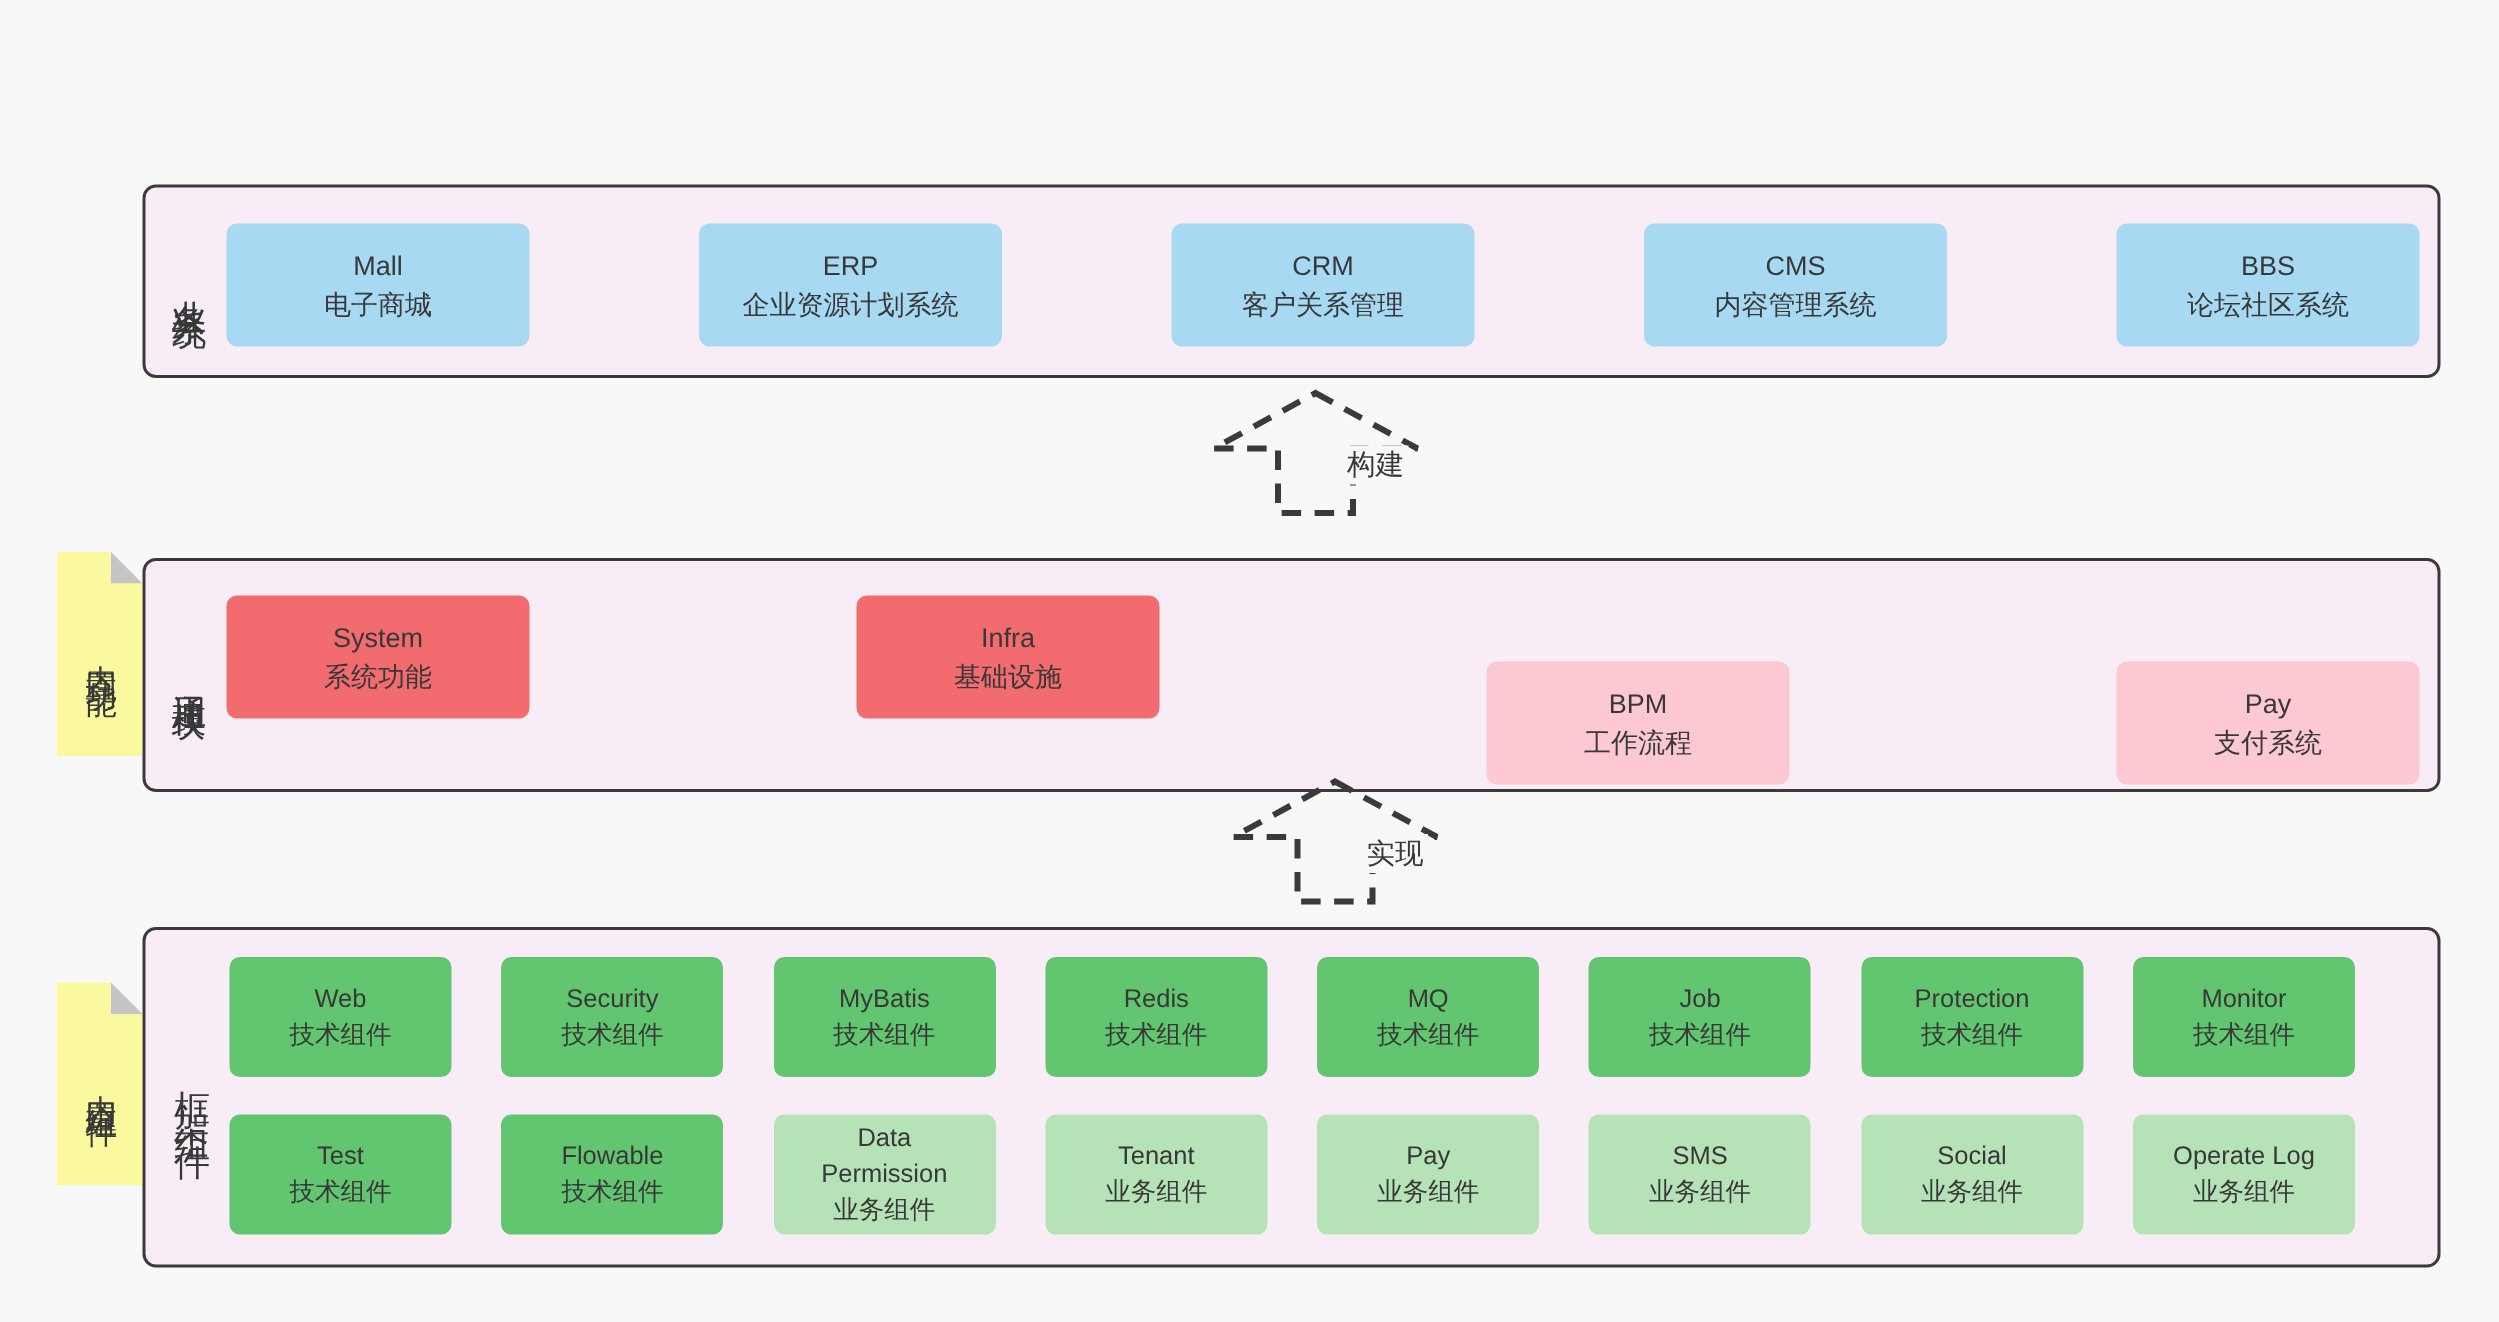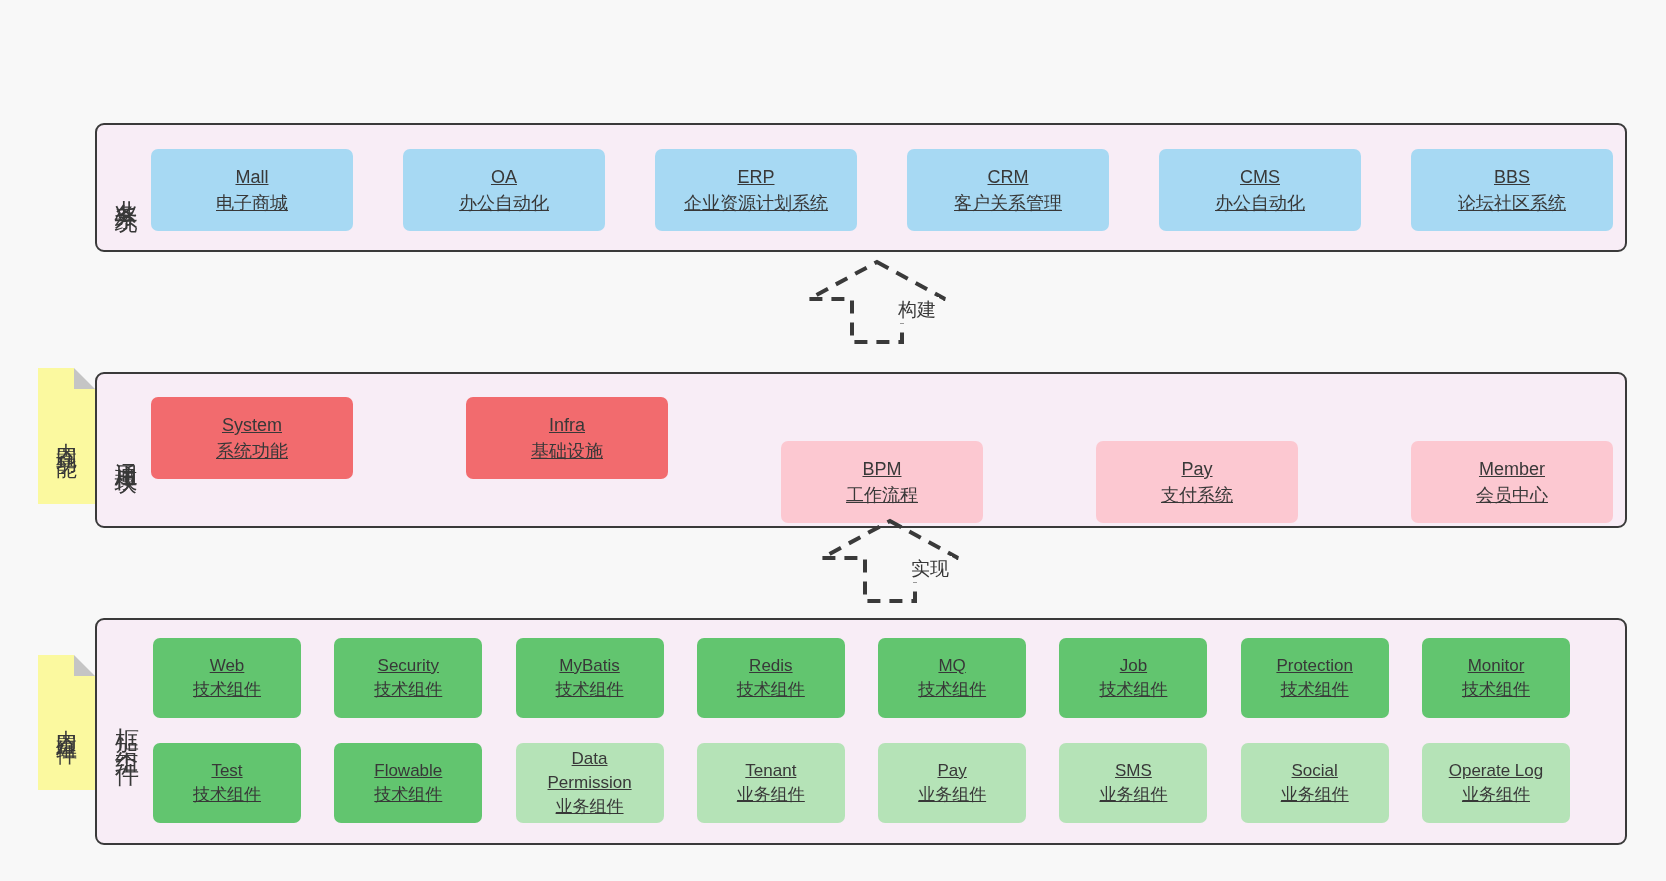--- a/index.html
+++ b/index.html
@@ -36,21 +36,21 @@
 
   
   .row{
     position:absolute;display:flex;justify-content:space-between;
   }
   .row.six{left:54px;right:12px;}
   .row.eight{left:56px;right:55px;}
   .box{
     border-radius:7px;
     display:flex;flex-direction:column;align-items:center;justify-content:center;
-    text-align:center;line-height:26px;font-size:18px;color:var(--text);text-decoration:underline;
+    text-align:center;line-height:26px;font-size:18px;color:var(--text);
   }
   .row.six .box{width:202px;height:82px;}
   .row.eight .box{width:148px;height:80px;font-size:17px;line-height:24px;}
   .row.eight .box .t{max-width:104px;}
   .box.blue{background:var(--blue);}
   .box.red{background:var(--red);}
   .box.pink{background:var(--pink);margin-top:44px;}
   .box.gdark{background:var(--green-dark);}
   .box.glight{background:var(--green-light);}
 
@@ -95,34 +95,30 @@
   </div>
 
   <div class="panel" style="top:123px;height:129px;">
     <div class="panel-label">业务系统</div>
     <div class="row six" style="top:24px;">
       <div class="box blue">
         <div class="t">Mall</div>
         <div class="s">电子商城</div>
       </div>
       <div class="box blue">
-        <div class="t">OA</div>
-        <div class="s">办公自动化</div>
-      </div>
-      <div class="box blue">
         <div class="t">ERP</div>
         <div class="s">企业资源计划系统</div>
       </div>
       <div class="box blue">
         <div class="t">CRM</div>
         <div class="s">客户关系管理</div>
       </div>
       <div class="box blue">
         <div class="t">CMS</div>
-        <div class="s">办公自动化</div>
+        <div class="s">内容管理系统</div>
       </div>
       <div class="box blue">
         <div class="t">BBS</div>
         <div class="s">论坛社区系统</div>
       </div>
     </div>
   </div>
 
   <div class="arrow" style="left:806px;top:259px;">
     <svg width="142" height="86" viewBox="0 0 142 86">
@@ -143,24 +139,20 @@
         <div class="s">基础设施</div>
       </div>
       <div class="box pink">
         <div class="t">BPM</div>
         <div class="s">工作流程</div>
       </div>
       <div class="box pink">
         <div class="t">Pay</div>
         <div class="s">支付系统</div>
       </div>
-      <div class="box pink">
-        <div class="t">Member</div>
-        <div class="s">会员中心</div>
-      </div>
     </div>
   </div>
 
   <div class="arrow" style="left:819px;top:518px;">
     <svg width="142" height="86" viewBox="0 0 142 86">
       <path d="M71,3 L139,40 L96,40 L96,83 L46,83 L46,40 L3,40 Z" fill="none" stroke="#3a3a3a" stroke-width="4" stroke-dasharray="13 9"></path>
     </svg>
     <div class="arrow-label">实现</div>
   </div>
 

